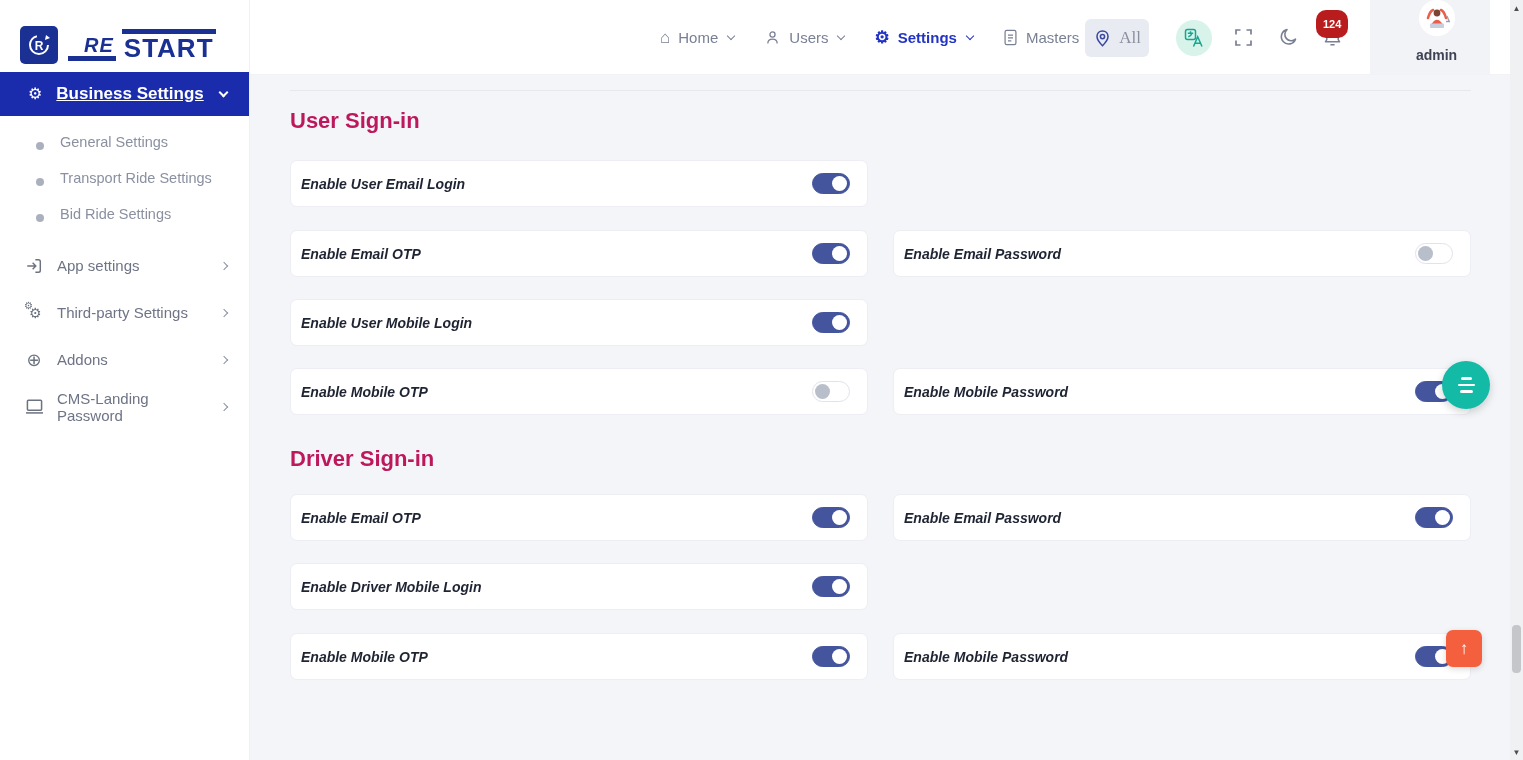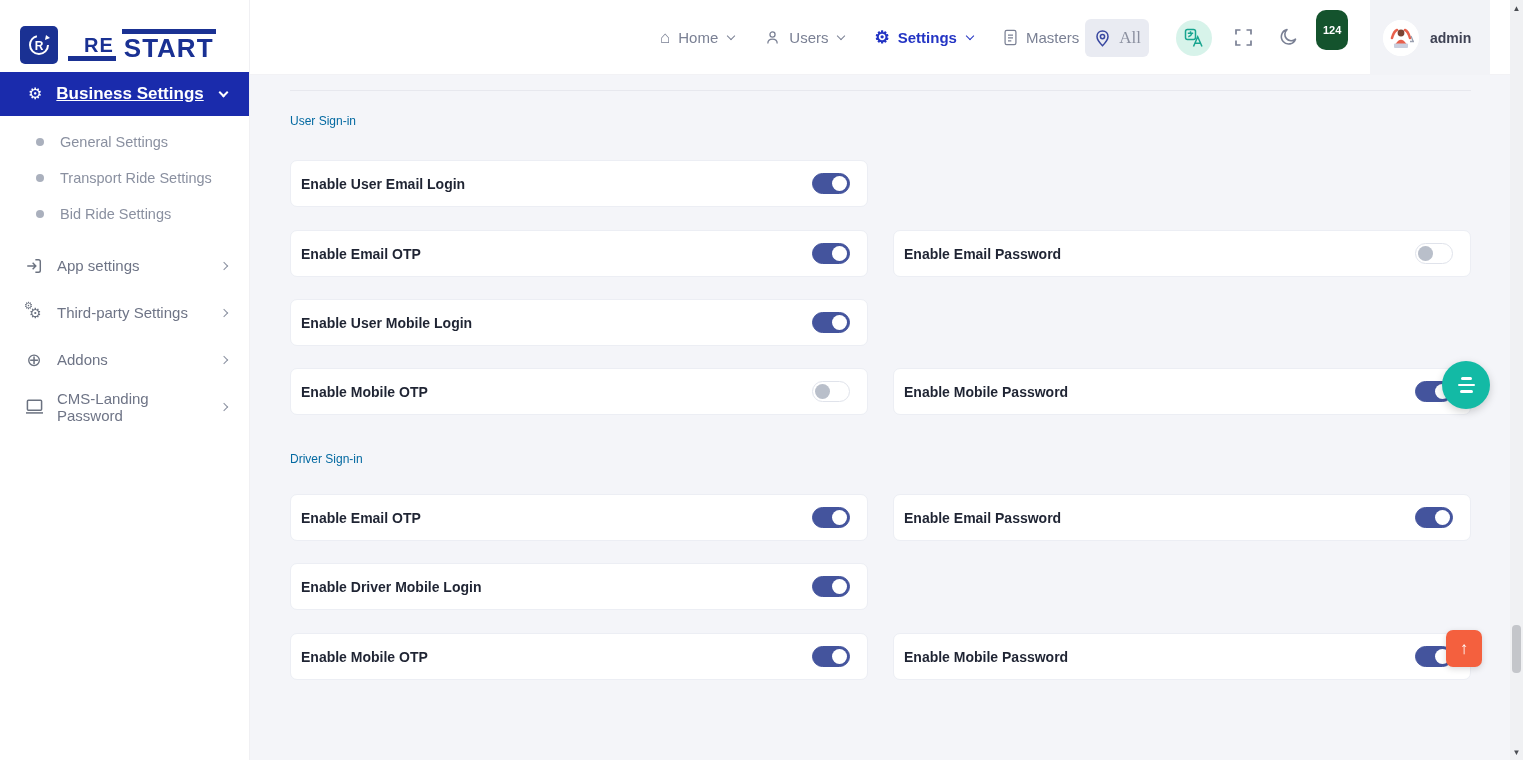--- a/index.html
+++ b/index.html
@@ -4,31 +4,31 @@
 <style>
   * { margin:0; padding:0; box-sizing:border-box; }
   html,body { width:1523px; height:760px; font-family:"Liberation Sans", sans-serif; }
   .app { position:relative; width:1523px; height:760px; background:#fff; overflow:hidden; }
 
   
   .sidebar { position:absolute; left:0; top:0; width:250px; height:760px; background:#fff; border-right:1px solid #f0f0f3; z-index:5; }
   .logo-row { display:flex; align-items:center; gap:10px; padding:18px 0 0 20px; height:72px; }
   .logo-badge { width:38px; height:38px; border-radius:5px; background:#1a3193; display:flex; align-items:center; justify-content:center; flex:0 0 auto; }
   .brand-text { display:flex; align-items:flex-end; gap:6px; color:#1a3193; font-weight:bold; letter-spacing:1px; }
-  .brand-re { font-size:20px; border-bottom:5px solid #1a3193; padding:0 2px 1px 16px; line-height:1; }
+  .brand-re { font-size:20px; border-bottom:5px solid #1a3193; padding:0 2px 1px 16px; line-height:1;font-style:italic; }
   .brand-start { font-size:26px; border-top:5px solid #1a3193; padding:1px 2px 0 2px; line-height:1; }
   .config-row { display:flex; align-items:center; justify-content:space-between; padding:12px 22px 10px 20px; }
   .config-label { font-size:11px; font-weight:bold; letter-spacing:1.2px; color:#a1a5b7; }
   .menu-parent { height:44px; background:#1a2bac; color:#fff; display:flex; align-items:center; gap:14px; padding:0 22px 0 28px; cursor:pointer; }
   .menu-parent .glyph { font-size:16px; line-height:1; }
   .menu-parent .label { font-size:17px; font-weight:600; flex:1;text-decoration:underline; }
   .chev { width:7px; height:7px; border-right:2px solid currentColor; border-bottom:2px solid currentColor; display:inline-block; }
   .chev.down { transform:rotate(45deg); margin-top:-3px; }
   .chev.right { transform:rotate(-45deg); }
-  .subitem { display:flex; align-items:center; gap:16px; padding:10px 20px 10px 36px; color:#8a90a0; font-size:14.5px; cursor:pointer; }
+  .subitem { display:flex; align-items:flex-end; gap:16px; padding:10px 20px 10px 36px; color:#8a90a0; font-size:14.5px; cursor:pointer; }
   .subitem .dot { width:8px; height:8px; border-radius:50%; background:#aab0bd; flex:0 0 auto; }
   .subitem.active { color:#1b2db3; font-weight:bold; }
   .subitem.active .dot { background:#1b2db3; }
   .sideitem { display:flex; align-items:center; gap:13px; padding:0 22px 0 24px; height:47px; color:#6e7486; font-size:15px; cursor:pointer; }
   .sideitem .icon { width:20px; display:flex; justify-content:center; color:#6b7280; position:relative; }
   .sideitem .label { flex:1; }
   .sideitem .chev { border-color:#8a90a0; border-width:1.6px; width:6px; height:6px; }
   .gear2-wrap { position:relative; width:20px; height:20px; }
   .gear2-a { position:absolute; left:0; top:-3px; font-size:10px; }
   .gear2-b { position:absolute; left:5px; top:2px; font-size:14px; }
@@ -38,32 +38,32 @@
   .nav-group { position:absolute; left:410px; top:0; height:75px; display:flex; align-items:center; gap:30px; }
   .nav-item { display:flex; align-items:center; gap:8px; color:#7a8094; font-size:15px; cursor:pointer; }
   .nav-item .glyph { font-size:17px; line-height:1; }
   .nav-item .chev { width:6px; height:6px; border-width:1.6px; margin-left:2px; }
   .nav-item.active { color:#2334c4; font-weight:bold; }
   .search-pill { position:absolute; left:835px; top:19px; width:64px; height:38px; background:#e9ebf2; border-radius:6px; display:flex; align-items:center; justify-content:center; gap:7px; cursor:pointer; }
   .search-pill .val { font-family:"Liberation Serif", serif; font-size:17px; color:#8a8f9f; }
   .round-btn { position:absolute; width:36px; height:36px; border-radius:50%; display:flex; align-items:center; justify-content:center; cursor:pointer; }
   .translate-btn { left:926px; top:20px; background:#d7f3ea; }
   .icon-btn { position:absolute; display:flex; align-items:center; justify-content:center; cursor:pointer; color:#7a8094; }
-  .badge { position:absolute; left:1066px; top:10px; background:#14532d; color:#fff; font-size:11px; font-weight:bold; padding:14px 7px; border-radius:10px; z-index:2; }
-  .admin-block { position:absolute; left:1120px; top:0; width:120px; height:75px; background:#f2f3f7; display:flex; align-items:center; gap:11px; padding-left:13px; cursor:pointer; }
+  .badge { position:absolute; left:1066px; top:10px; background:#b91c1c; color:#fff; font-size:11px; font-weight:bold; padding:8px 7px; border-radius:10px; z-index:2; }
+  .admin-block { position:absolute; left:1120px; top:0; width:120px; height:75px; background:#f2f3f7; display:flex; align-items:center; gap:11px; padding-left:13px; cursor:pointer;flex-direction:column; }
   .avatar { width:36px; height:36px; border-radius:50%; background:#fff; overflow:hidden; flex:0 0 auto; }
   .admin-name { font-size:14px; font-weight:600; color:#3f4254; }
 
   
   .content { position:absolute; left:250px; top:75px; width:1260px; height:685px; background:#f4f5f9; padding:0 39px 0 40px; overflow:hidden; z-index:1; }
   .divider { height:1px; background:#e7e8ee; margin-top:15px; }
-  .section-title { font-size:12px; font-weight:400; color:#0369a1; height:26px; line-height:26px; }
+  .section-title { font-size:22px; font-weight:700; color:#be185d; height:26px; line-height:26px; }
   .st-user { margin-top:17px; }
   .st-driver { margin-top:31px; }
-  .row { display:flex; gap:25px; }
+  .row { display:flex; gap:25px;font-style:italic; }
   .mt26{margin-top:26px;} .mt23{margin-top:23px;} .mt22{margin-top:22px;align-items:center;} .mt27{margin-top:27px;}
   .card { width:578px; height:47px; background:#fff; border:1px solid #eceef4; border-radius:7px; display:flex; align-items:center; justify-content:space-between; padding:0 17px 0 10px; }
   .card-label { font-size:14px; font-weight:600; color:#1f2433; }
   .toggle { width:38px; height:21px; border-radius:11px; background:#fff; border:1px solid #e0e3eb; position:relative; cursor:pointer; flex:0 0 auto; }
   .toggle .knob { position:absolute; top:2px; left:2px; width:15px; height:15px; border-radius:50%; background:#b9bfca; }
   .toggle.on { background:#44549d; border-color:#44549d; }
   .toggle.on .knob { left:auto; right:2px; background:#fff; }
 
   
   .fab-teal { position:absolute; left:1442px; top:361px; width:48px; height:48px; border-radius:50%; background:#13baa5; z-index:6; display:flex; flex-direction:column; align-items:center; justify-content:center; gap:4px; box-shadow:0 3px 8px rgba(0,0,0,.18); cursor:pointer; }

